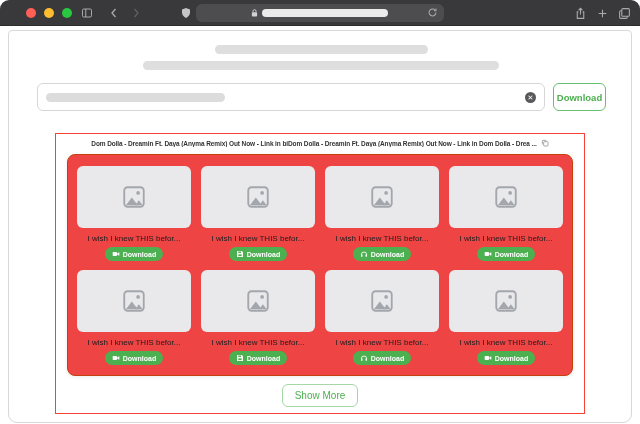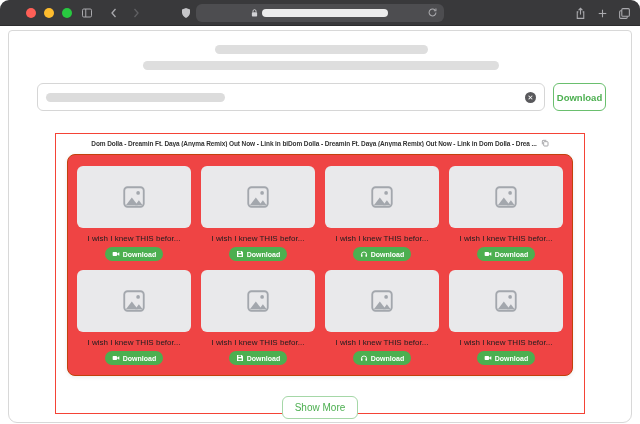--- a/index.html
+++ b/index.html
@@ -65,21 +65,21 @@
   .dl-btn { margin-top:4px; display:inline-flex; align-items:center; gap:3px;
     background:#4caf50; border:none; border-radius:8px; color:#fff;
     font-size:7px; font-weight:bold; font-family:inherit;
     padding:3px 7px; cursor:pointer; }
   .btn-icon { display:inline-flex; width:8px; height:8px; }
   .btn-icon svg { width:8px; height:8px; display:none; }
   .btn-icon[data-icon="video-icon"] .ic-video { display:block; }
   .btn-icon[data-icon="floppy-icon"] .ic-floppy { display:block; }
   .btn-icon[data-icon="headphones-icon"] .ic-headphones { display:block; }
 
-  .show-more-row { text-align:center; margin-top:20px; }
+  .show-more-row { text-align:center; margin-top:8px; }
   .show-more { display:inline-block; background:#fff; border:1px solid #a5d7a7;
     border-radius:6px; color:#4caf50; font-size:10px; font-family:inherit;
     padding:5px 12px; cursor:pointer; }
 </style>
 </head>
 <body>
 
 <div class="toolbar">
   <div class="traffic">
     <span class="tl-close"></span>

